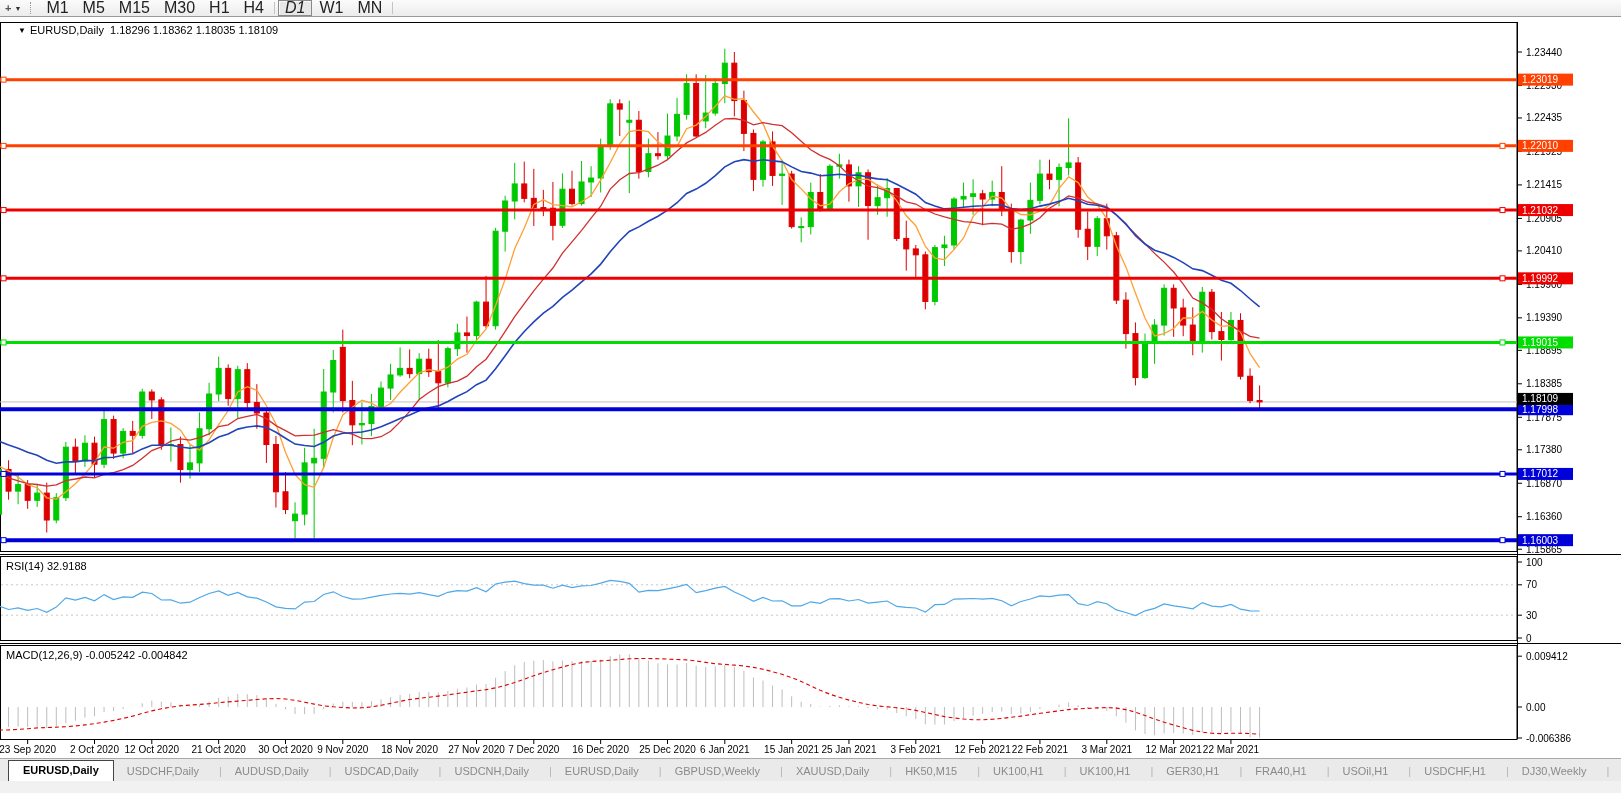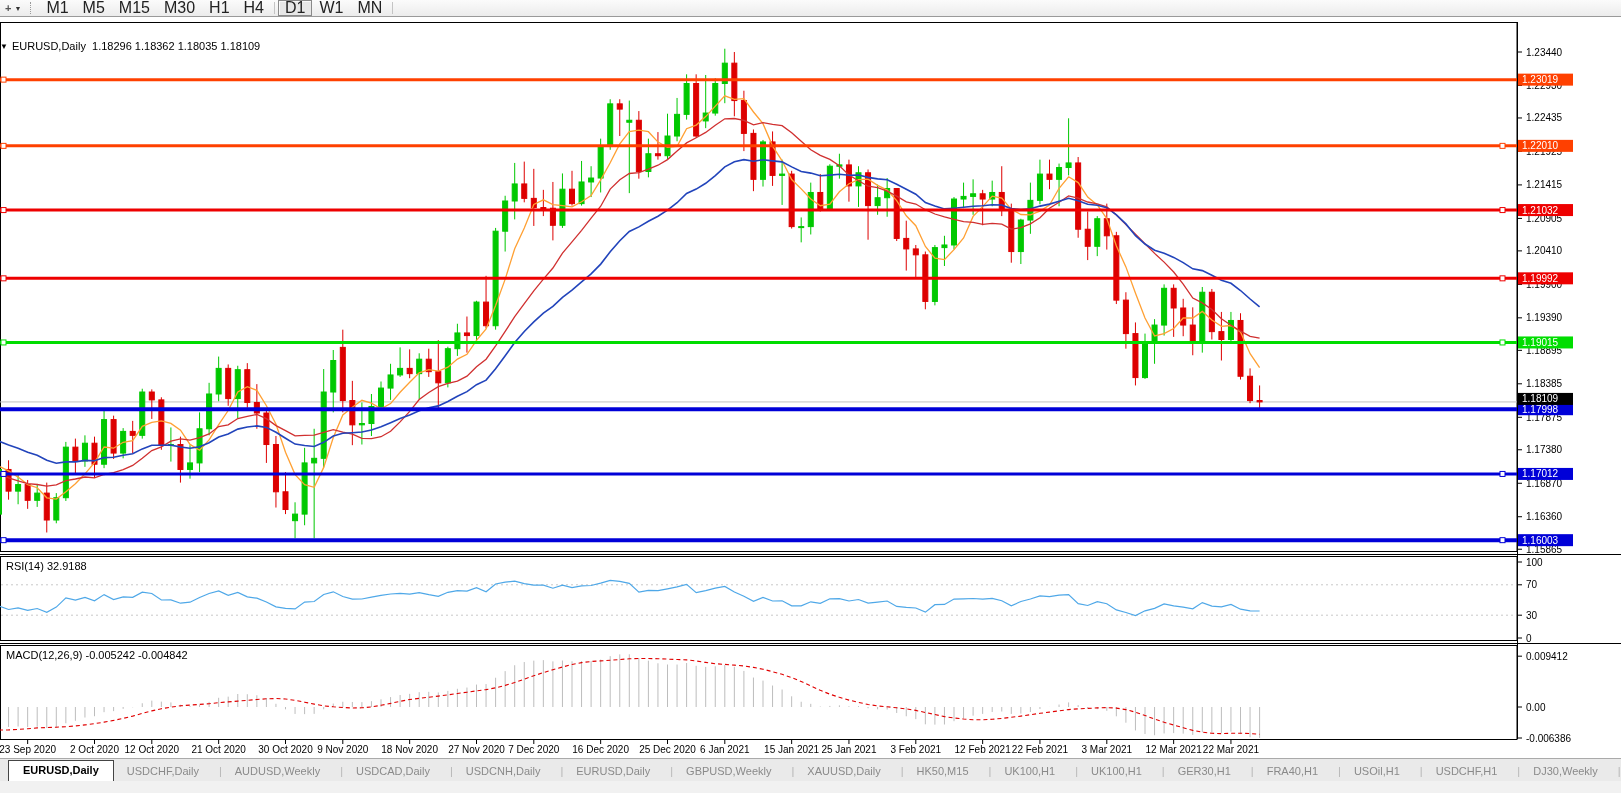--- a/index.html
+++ b/index.html
@@ -11,23 +11,23 @@
     display:flex;align-items:center;box-sizing:border-box;}
   .tool-group{display:flex;align-items:center;height:100%;}
   .cursor-btn{display:flex;align-items:center;padding:0 3px 0 5px;color:#444;}
   .cursor-glyph{font-size:11px;font-weight:bold;line-height:11px;color:#555;}
   .caret{font-size:7px;color:#333;margin-left:3px;}
   .grip{width:4px;height:12px;border-left:1px dotted #999;margin:0 4px 0 6px;}
   .vsep{width:1px;height:12px;background:#c4c4c4;margin:0 3px;}
   .tfbtn{font-size:16px;color:#222;height:14px;line-height:14px;padding:0 6px;
     border:1px solid transparent;cursor:default;}
   .tfbtn.active{background:#e7e7e7;border:1px solid #8a8a8a;
-    box-shadow:inset 1px 1px 0 #f8f8f8;}
+    box-shadow:inset 1px 1px 0 #f8f8f8;font-style:italic;}
   
-  .chart-title{position:absolute;top:24px;left:0;font-size:11px;color:#000;z-index:5;margin-top:16px;}
+  .chart-title{position:absolute;top:24px;left:18px;font-size:11px;color:#000;z-index:5;}
   .chart-title .mark{font-size:8px;margin-right:4px;position:relative;top:-1px;}
   .panel-label{position:absolute;left:6px;font-size:11px;color:#000;z-index:5;}
   #rsi-label{top:560px;text-align:center;}
   #macd-label{top:649px;}
   svg text{font-family:"Liberation Sans",sans-serif;}
   
   .tabbar{position:absolute;top:758px;left:0;width:1621px;height:23px;
     background:#eaeaea;border-top:1px solid #aaa;display:flex;align-items:flex-end;
     box-sizing:border-box;font-size:11px;}
   .tab{padding:3px 20px 4px 13px;color:#8a8a8a;white-space:nowrap;cursor:default;}
@@ -924,21 +924,21 @@
       <text x="1173.65" y="753" font-size="10" fill="#000" text-anchor="middle">12 Mar 2021</text>
       <line x1="1230.95" y1="740" x2="1230.95" y2="744" stroke="#000"></line>
       <text x="1230.95" y="753" font-size="10" fill="#000" text-anchor="middle">22 Mar 2021</text>
     </g>
   </svg>
 
 <div class="tabbar" id="tabbar">
   <span class="tab active">EURUSD,Daily</span>
     <span class="tab">USDCHF,Daily</span>
     <span class="tabsep">|</span>
-    <span class="tab">AUDUSD,Weekly</span>
+    <span class="tab">AUDUSD,Daily</span>
     <span class="tabsep">|</span>
     <span class="tab">USDCAD,Daily</span>
     <span class="tabsep">|</span>
     <span class="tab">USDCNH,Daily</span>
     <span class="tabsep">|</span>
     <span class="tab">EURUSD,Daily</span>
     <span class="tabsep">|</span>
     <span class="tab">GBPUSD,Weekly</span>
     <span class="tabsep">|</span>
     <span class="tab">XAUUSD,Daily</span>

